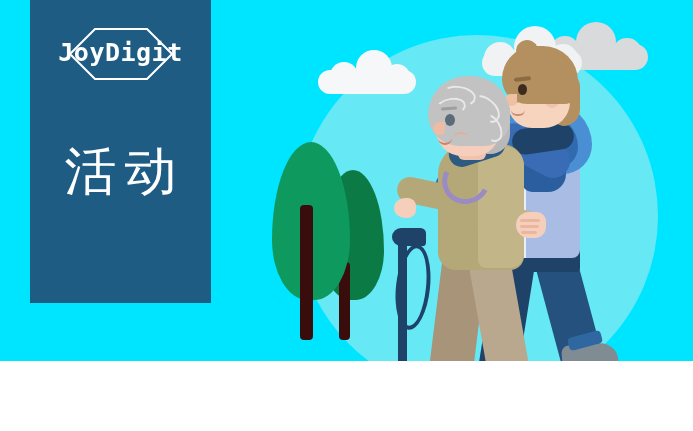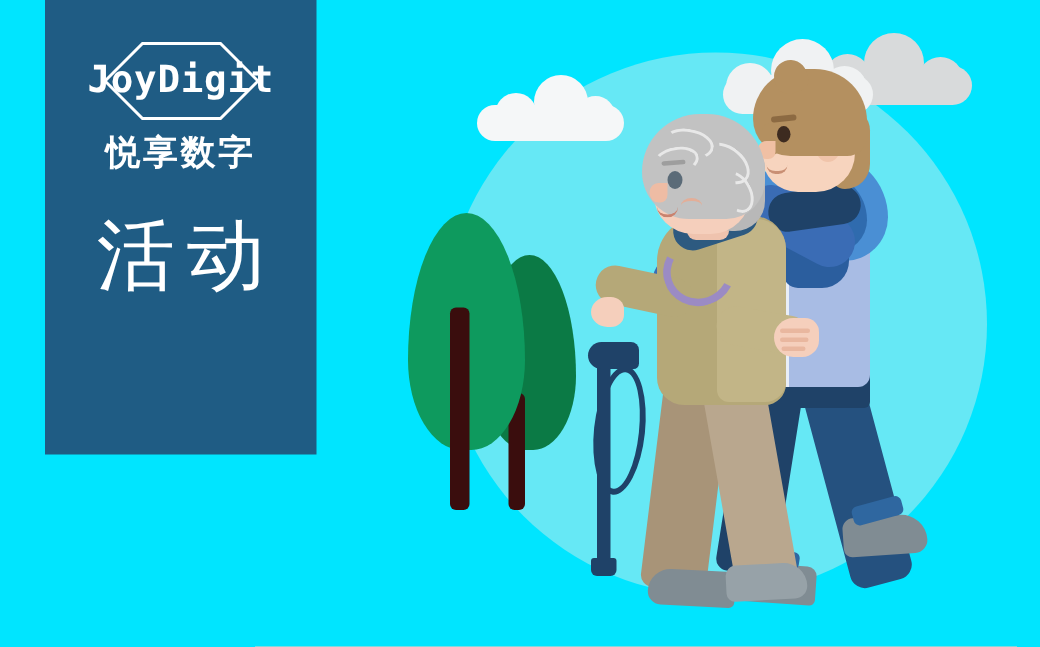--- a/index.html
+++ b/index.html
@@ -3,21 +3,21 @@
 <meta charset="utf-8">
 <style>
   html, body {
     margin: 0;
     padding: 0;
     background: #ffffff;
   }
   #stage {
     position: relative;
     width: 693px;
-    height: 431px;
+    height: 361px;
     overflow: hidden;
     font-family: "Liberation Sans", "DejaVu Sans", sans-serif;
     background: #0f766e;
   }
 
   
   .bg-cyan {
     position: absolute;
     inset: 0;
     background: #00E5FF;
@@ -538,21 +538,20 @@
 
   <div id="panel">
 
     <div id="logo-block">
       <div id="logo-hex-wrap">
         <svg id="logo-hex" width="104" height="52" viewBox="0 0 104 52">
           <polygon points="26,1 78,1 103,26 78,51 26,51 1,26" fill="none" stroke="#FFFFFF" stroke-width="2"></polygon>
         </svg>
         <div id="logo-word">JoyDigit</div>
       </div>
-      <div id="logo-cn">悦享数字</div>
     </div>
 
     <div id="title-block">
       <div id="title-line-1">活动</div>
     </div>
 
   </div>
 
 </div>
 

